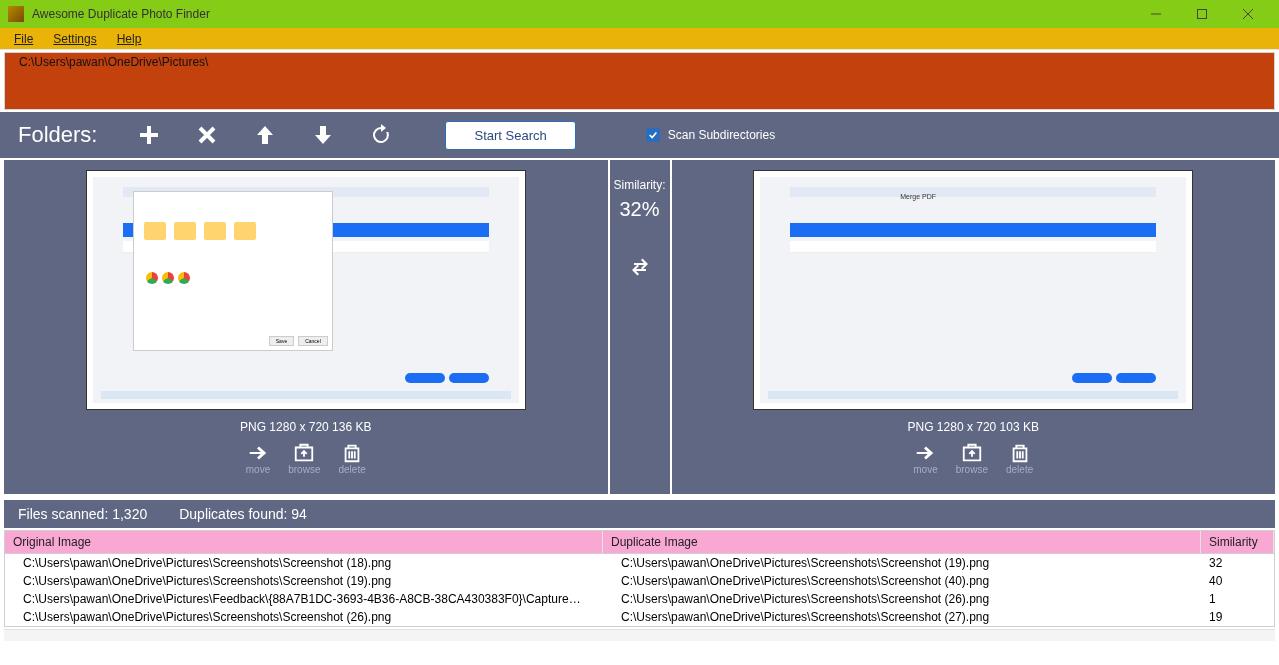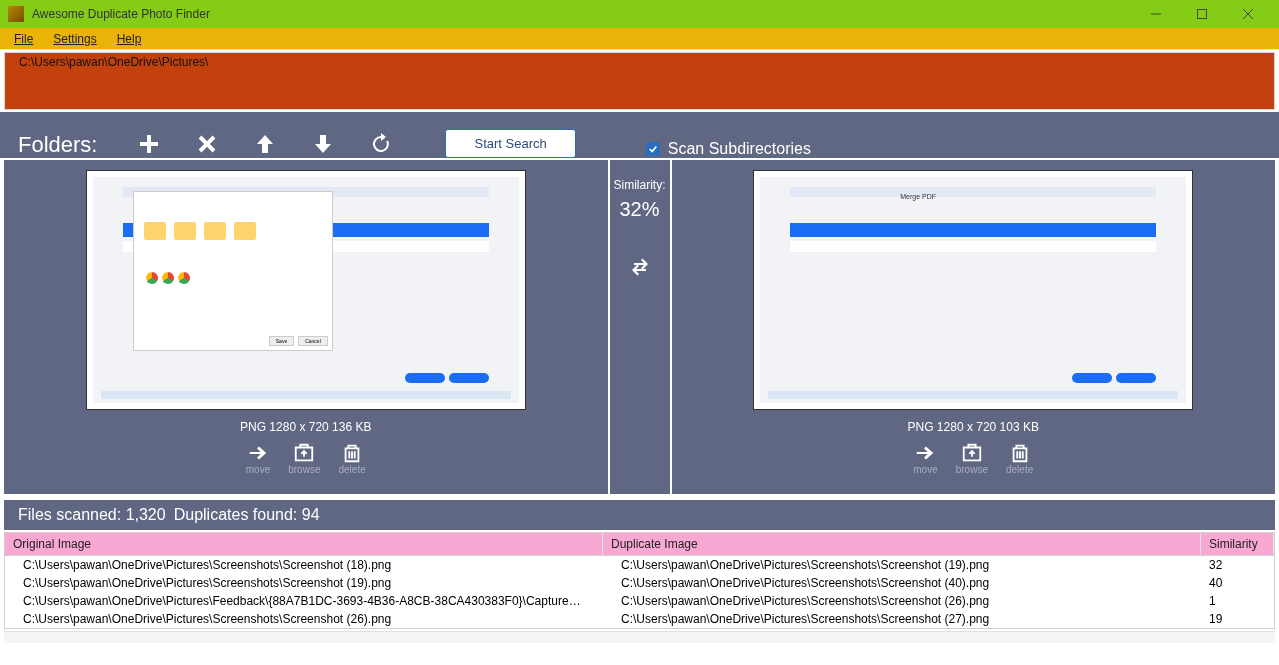--- a/index.html
+++ b/index.html
@@ -15,26 +15,26 @@
 
 
 .menubar { height: 22px; background: #eab308; display: flex; align-items: center; padding: 0 4px; border-bottom: 1px solid #e5e5e5; }
 .menubar .menuitem { padding: 2px 10px; font-size: 12px; color: #222; cursor: pointer; }
 .menubar .menuitem span { text-decoration: underline; text-decoration-color: #222; }
 
 
 .pathbox { height: 58px; border: 1px solid #d5d5d5; margin: 2px 4px 2px 4px; background: #c2410c; padding: 2px 14px; font-size: 12px; color: #111; }
 
 
-.toolbar { height: 46px; background: #5f6783; display: flex; align-items: flex-end; padding: 0 18px; gap: 30px; }
+.toolbar { height: 46px; background: #5f6783; display: flex; align-items: center; padding: 0 18px; gap: 30px; }
 .toolbar .lbl { color: #fff; font-size: 22px; font-weight: 400; margin-right: 8px; }
 .tbicon { width: 28px; height: 28px; display: flex; align-items: center; justify-content: center; cursor: pointer; }
 .tbicon svg { fill: #fff; width: 24px; height: 24px; }
 .startbtn { background: #fff; border: 1px solid #2a6dbf; border-radius: 3px; padding: 6px 28px; font-size: 13px; color: #2a4b7c; cursor: pointer; margin-left: 20px; }
-.scan-sub { display: flex; align-items: center; gap: 8px; margin-left: 40px; color: #fff; font-size: 16px; }
+.scan-sub { display: flex; align-items: center; gap: 8px; margin-left: 40px; color: #fff; font-size: 12px; }
 .scan-sub .chk { width: 14px; height: 14px; background: #2a6dbf; display: flex; align-items: center; justify-content: center; border-radius: 2px; }
 .scan-sub .chk svg { width: 10px; height: 10px; stroke: #fff; stroke-width: 2; fill: none; }
 
 
 .compare { display: flex; gap: 2px; padding: 2px 4px; }
 .panel { flex: 1; background: #5f6783; height: 334px; display: flex; flex-direction: column; align-items: center; padding-top: 10px; }
 .thumb { width: 440px; height: 240px; background: #fff; border: 1px solid #333; position: relative; overflow: hidden; }
 .thumb-inner { position: absolute; inset: 6px; background: #f2f3f7; }
 .thumb-inner .bar { position: absolute; left: 30px; right: 30px; top: 10px; height: 10px; background: #e3e8f5; }
 .thumb-taskbar { position: absolute; left: 8px; right: 8px; bottom: 4px; height: 8px; background: #dbe6f5; }
@@ -54,21 +54,21 @@
 .imgaction { display: flex; flex-direction: column; align-items: center; color: #a8adc0; font-size: 10px; cursor: pointer; }
 .imgaction svg { width: 24px; height: 22px; fill: #fff; }
 
 .midpanel { width: 60px; background: #5f6783; height: 334px; display: flex; flex-direction: column; align-items: center; padding-top: 18px; gap: 6px; }
 .midpanel .simlbl { color: #fff; font-size: 12px; }
 .midpanel .simval { color: #fff; font-size: 20px; }
 .midpanel .swap { margin-top: 28px; cursor: pointer; }
 .midpanel .swap svg { width: 24px; height: 24px; fill: #fff; }
 
 
-.status { background: #5f6783; color: #fff; font-size: 16px; padding: 6px 14px; margin: 4px 4px 0 4px; display:flex; gap:8px; }
+.status { background: #5f6783; color: #fff; font-size: 14px; padding: 6px 14px; margin: 4px 4px 0 4px; display:flex; gap:32px; }
 
 
 .results { margin: 2px 4px; border: 1px solid #d0d0d0; }
 .results-head { display: flex; background: #f9a8d4; border-bottom: 1px solid #d0d0d0; font-size: 12px; color: #222; }
 .results-head .col { padding: 4px 8px; border-right: 1px solid #e5e5e5; }
 .col-orig { width: 598px; }
 .col-dup { width: 598px; }
 .col-sim { flex: 1; }
 .results-body { font-size: 12px; }
 .results-row { display: flex; padding: 1px 0; }

